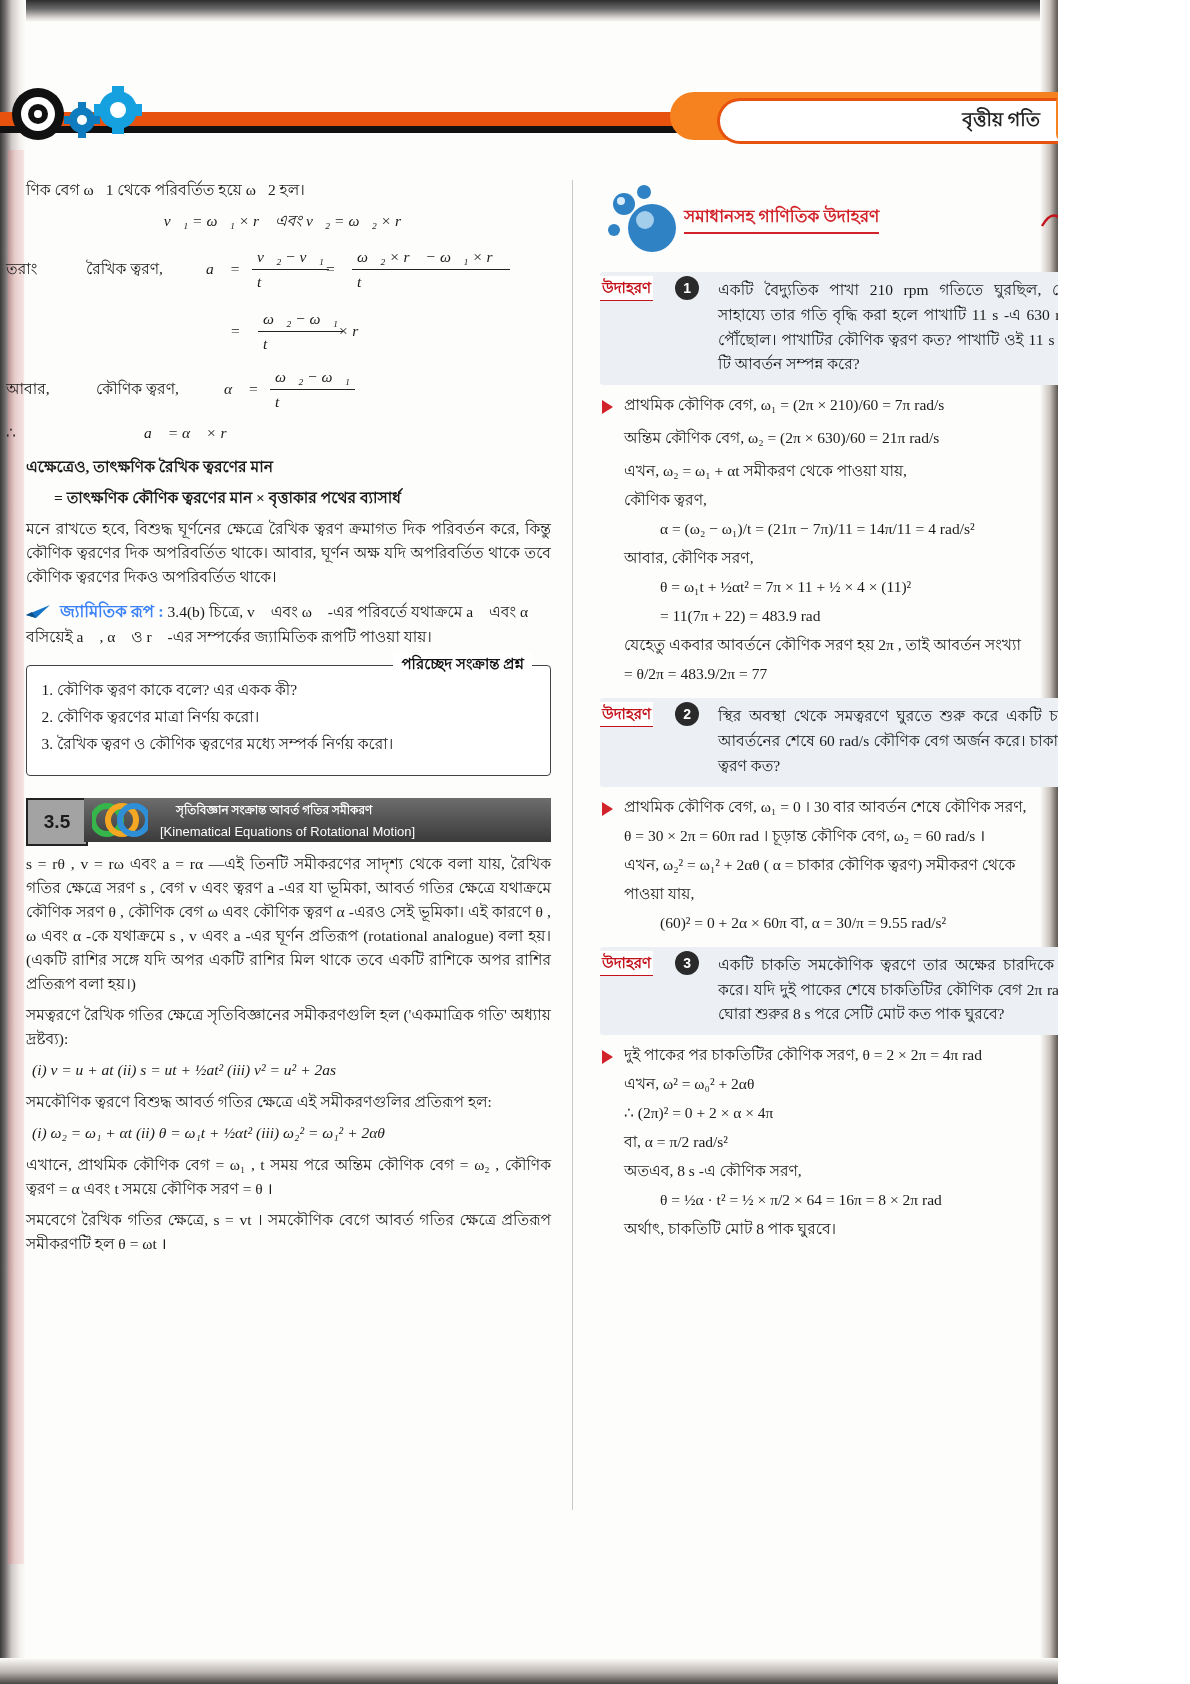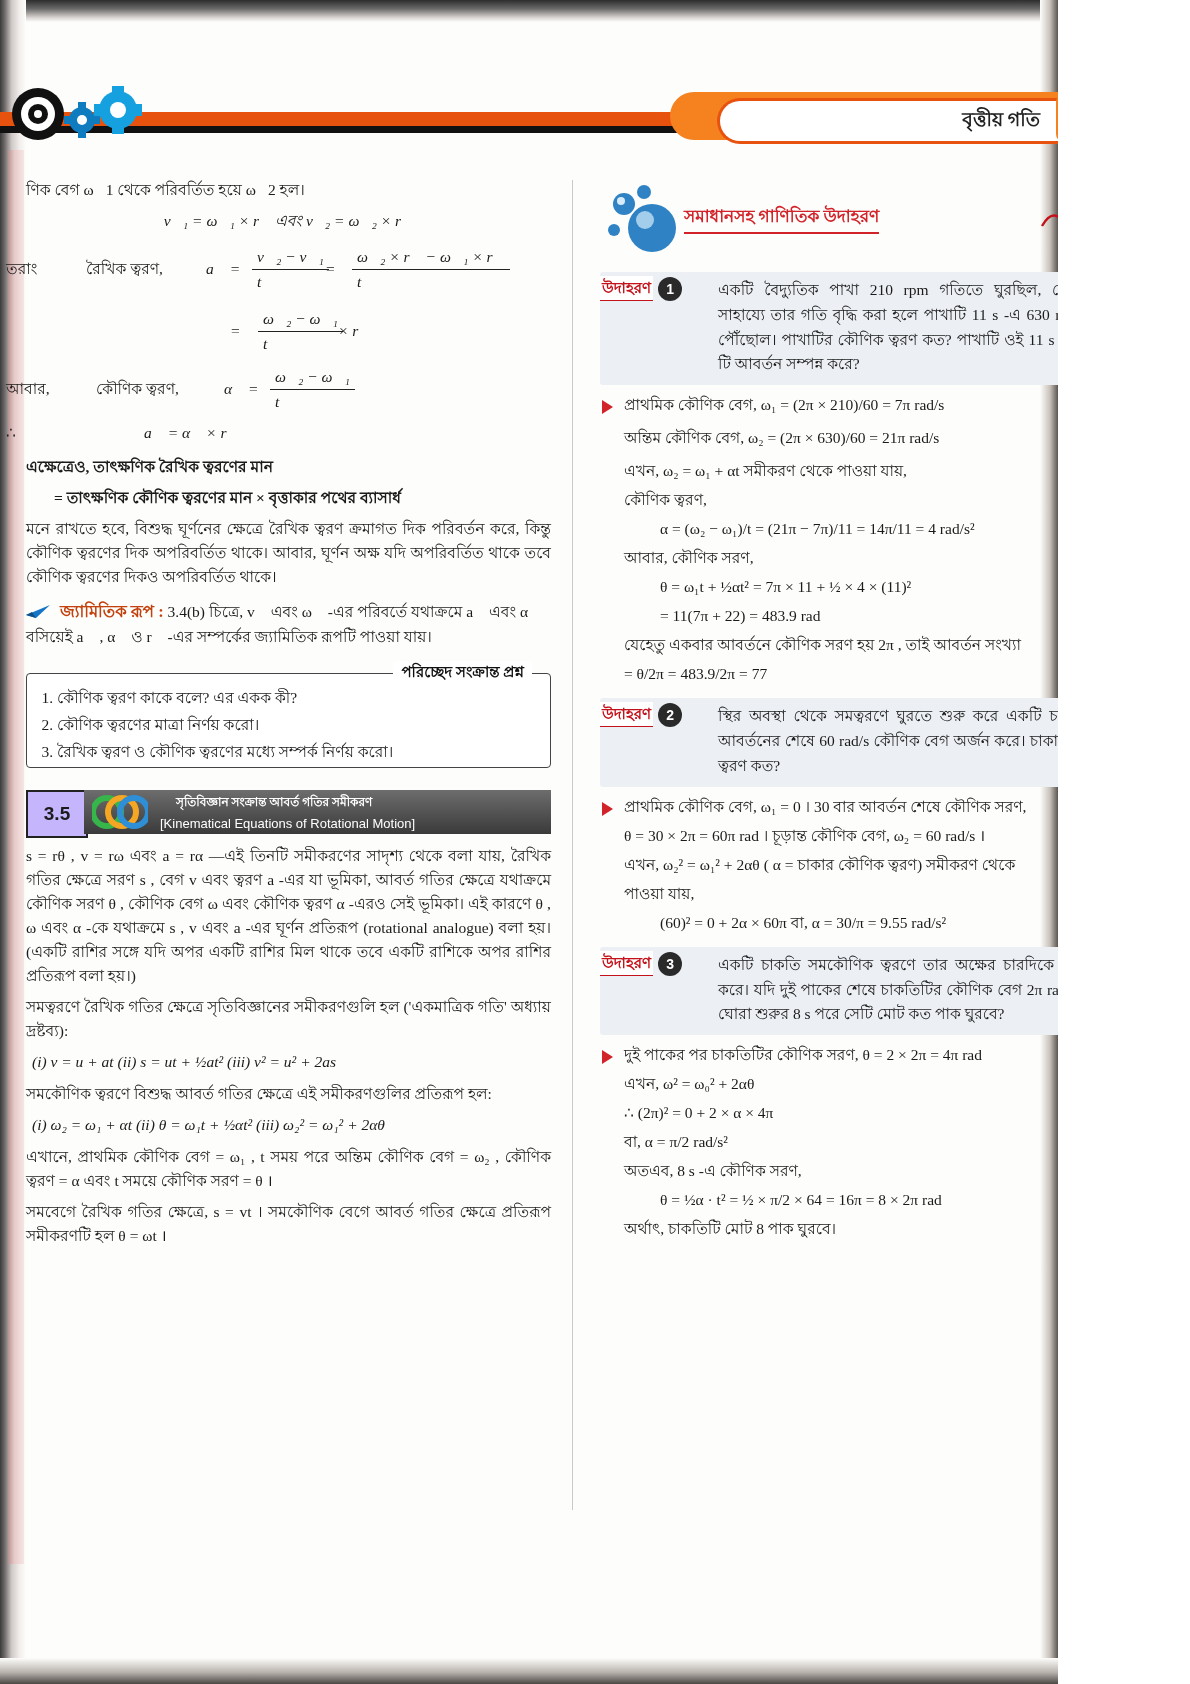--- a/index.html
+++ b/index.html
@@ -158,37 +158,37 @@
   .frac .den { display: block; padding: 0 5px; }
 
   
   .bold-line { font-weight: 700; }
 
   
   .geom {
     margin-top: 10px;
   }
   .geom-title {
-    color: #c2410c;
+    color: #3b82f6;
     font-weight: 700;
     font-size: 16.5px;
   }
   .pen-icon {
     display: inline-block;
     width: 26px; height: 14px;
     margin-right: 4px;
     vertical-align: -2px;
   }
 
   
   .qbox {
-    margin-top: 24px;
+    margin-top: 16px;
     border: 1px solid #444;
     border-radius: 4px;
-    padding: 10px 12px 0 12px;
+    padding: 10px 12px 16px 12px;
     position: relative;
     background: #fff;
   }
   .qbox-title {
     position: absolute;
     top: -13px;
     right: 18px;
     background: #fff;
     padding: 0 8px;
     font-weight: 700;
@@ -201,21 +201,21 @@
   
   .sec-head {
     margin-top: 18px;
     position: relative;
     height: 58px;
   }
   .sec-num {
     position: absolute;
     left: 0; top: 4px;
     width: 58px; height: 44px;
-    background: #c4b5fd;
+    background: #a3a3a3;
     border: 2px solid #222;
     display: flex; align-items: center; justify-content: center;
     font-family: "Liberation Sans", sans-serif;
     font-weight: 700;
     font-size: 19px;
   }
   .sec-band {
     position: absolute;
     left: 58px; top: 4px;
     right: 0; height: 44px;
@@ -266,22 +266,22 @@
     border-radius: 3px;
     padding: 6px 10px 8px 118px;
     margin: 12px 0 8px 0;
     font-size: 15.5px;
     line-height: 1.6;
     text-align: justify;
   }
   .ex-tag {
     position: absolute;
     left: 0; top: 4px;
-    display: flex; align-items: flex-end;
-    gap: 5px;
+    display: flex; align-items: flex-start;
+    gap: 22px;
   }
   .ex-tag-label {
     color: #c3121a;
     font-weight: 700;
     font-size: 15px;
     background: #fff;
     padding: 0 2px;
     border-bottom: 1px solid #c3121a;
   }
   .ex-tag-num {

